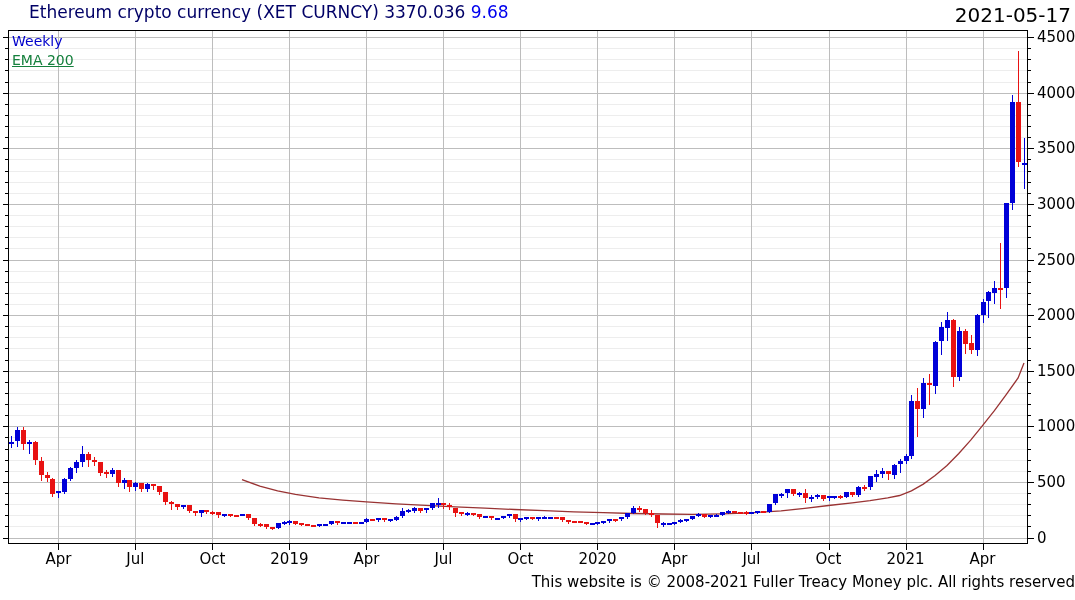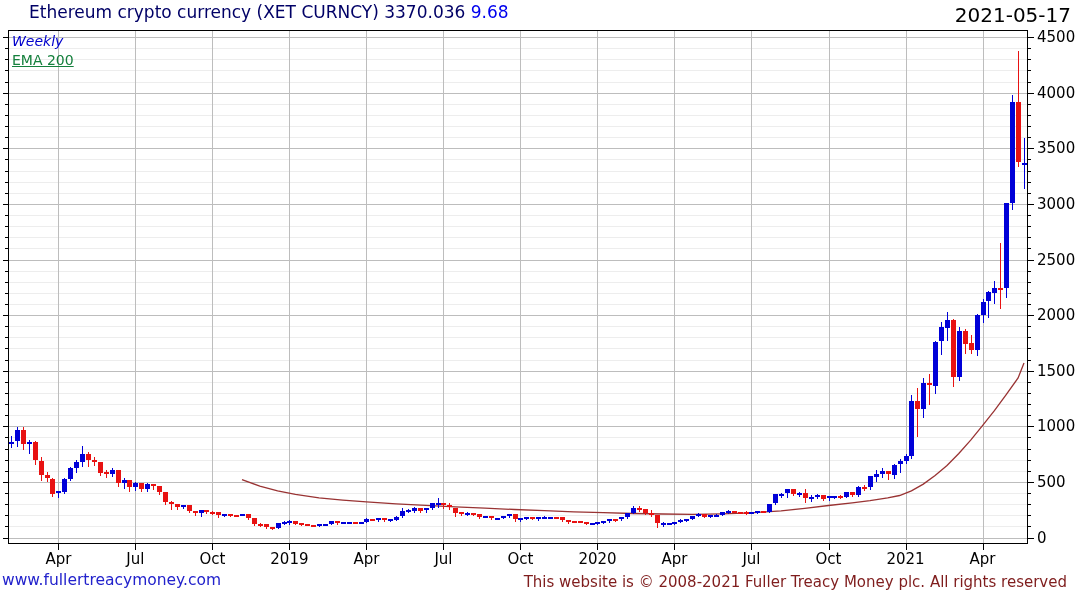--- a/index.html
+++ b/index.html
@@ -3,25 +3,25 @@
 <meta charset="utf-8">
 <style>
   html,body{margin:0;padding:0;}
   body{width:1075px;height:600px;background:#ffffff;overflow:hidden;
        font-family:"DejaVu Sans","Liberation Sans",sans-serif;}
   .page{position:relative;width:1075px;height:600px;}
   .titlebar{position:absolute;left:5px;top:2px;font-size:17px;color:#000066;white-space:nowrap;margin-left:24px;}
   .titlebar .chg{color:#0000ee;}
   .datebox{position:absolute;right:4px;top:3px;font-size:20px;color:#000000;}
   .legend{position:absolute;left:12px;top:32px;font-size:14px;line-height:19px;}
-  .legend .wk{color:#0000cc;display:block;font-style:italic;}
+  .legend .wk{color:#0000cc;display:block;}
   .legend .ema{color:#15803d;display:block;text-decoration:underline;}
   #chart{position:absolute;left:0;top:0;}
   .footer-link{position:absolute;left:2px;top:571px;font-size:15.5px;color:#2222cc;text-decoration:none;}
-  .footer-copy{position:absolute;right:8px;top:573px;font-size:15px;color:#7f1d1d;}
+  .footer-copy{position:absolute;right:0;top:573px;font-size:15px;color:#000000;}
 </style>
 </head>
 <body>
 
 <div class="page">
 
   <svg id="chart" width="1075" height="600">
       <g shape-rendering="crispEdges">
         <line x1="8" y1="526.5" x2="1027" y2="526.5" stroke="#ededed" stroke-width="1"></line>
         <line x1="8" y1="515.5" x2="1027" y2="515.5" stroke="#ededed" stroke-width="1"></line>
@@ -571,16 +571,15 @@
     <span class="chg">9.68</span>
   </div>
 
   <div class="datebox">2021-05-17</div>
 
   <div class="legend">
     <span class="wk">Weekly</span>
     <span class="ema">EMA 200</span>
   </div>
 
-  <a class="footer-link" href="#">www.fullertreacymoney.com</a>
   <div class="footer-copy">This website is © 2008-2021 Fuller Treacy Money plc. All rights reserved</div>
 
 </div>
 
 </body></html>

